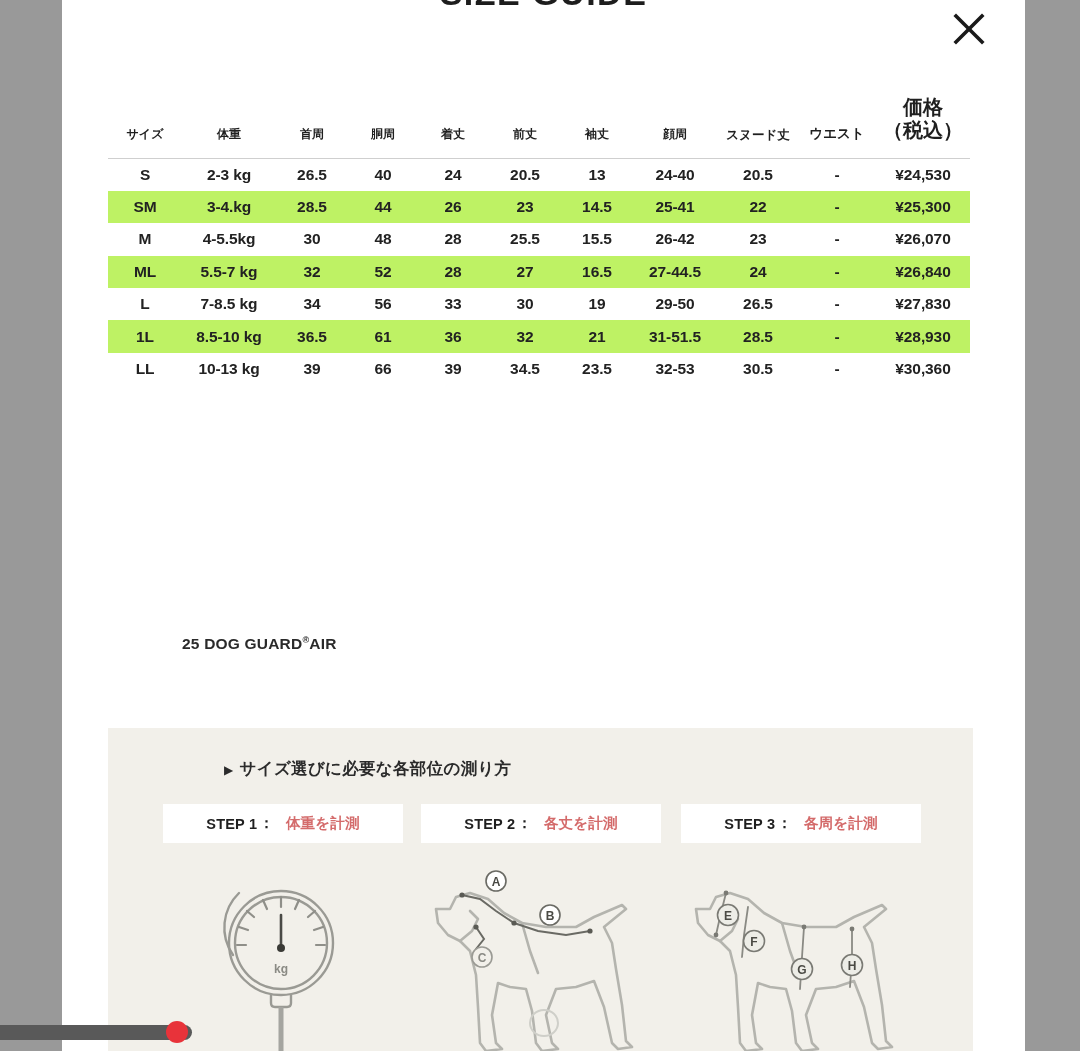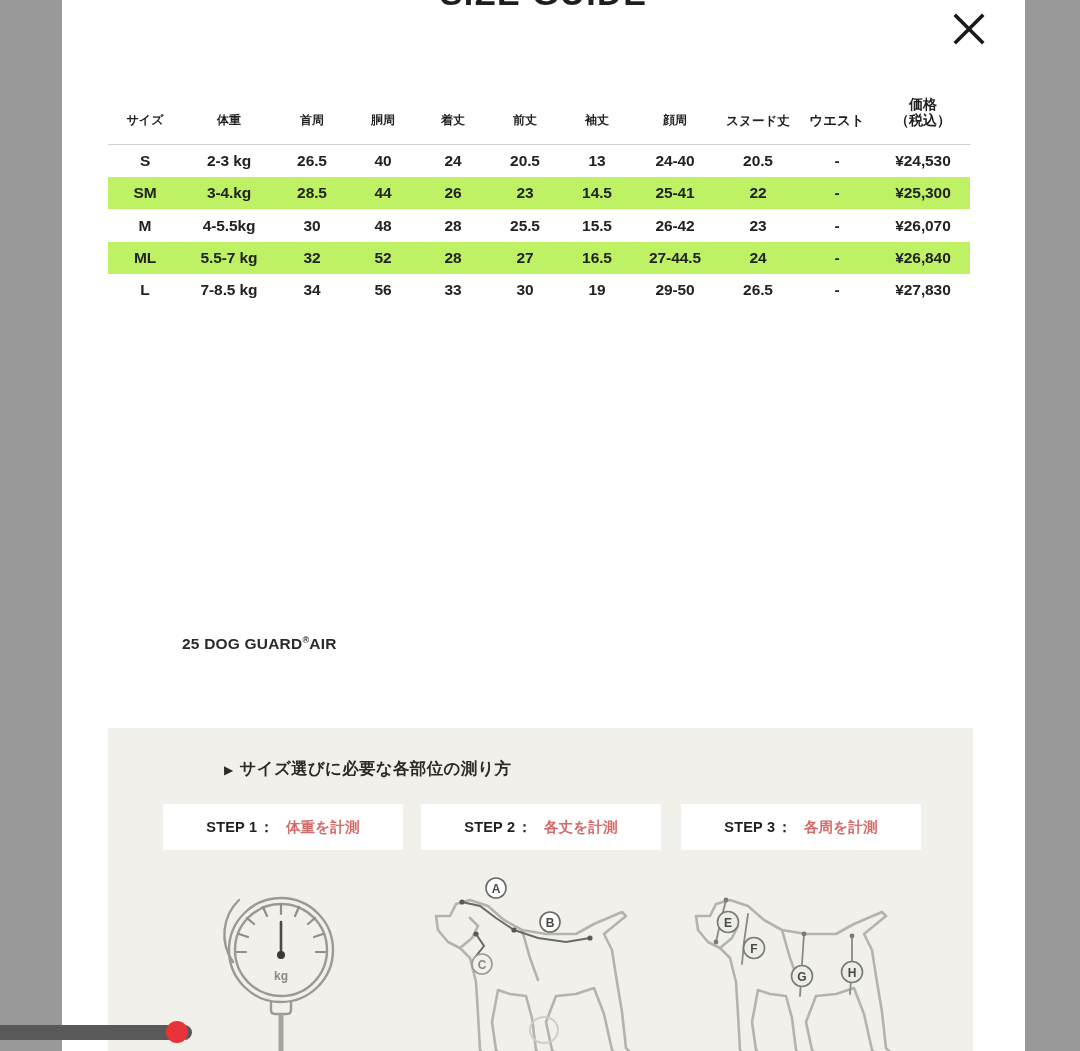--- a/index.html
+++ b/index.html
@@ -73,21 +73,21 @@
     font-weight: 700;
     color: #1f1f1f;
     padding: 8px 0 16px 0;
     text-align: center;
     vertical-align: bottom;
     line-height: 1.15;
     white-space: nowrap;
   }
   #size-table thead th.th-snood { font-size: 12.5px; }
   #size-table thead th.th-waist { font-size: 13.5px; }
-  #size-table thead th.th-price { font-size: 14px; }
+  #size-table thead th.th-price { font-size: 20px; }
 
   #size-table thead tr { border-bottom: 1px solid #cfcfcf; }
 
   #size-table tbody td {
     font-size: 15.5px;
     font-weight: 700;
     color: #222222;
     text-align: center;
     height: 32.4px;
     white-space: nowrap;
@@ -145,21 +145,21 @@
     position: absolute;
     top: 76px;
     width: 240px;
   }
   #step-col-1 { left: 55px; }
   #step-col-2 { left: 313px; }
   #step-col-3 { left: 573px; }
 
   .step-badge {
     width: 100%;
-    height: 46px;
+    height: 39px;
     background: #ffffff;
     display: flex;
     align-items: center;
     justify-content: center;
     font-size: 14.5px;
     font-weight: 700;
     color: #1f1f1f;
     letter-spacing: 0.2px;
   }
   .step-badge .step-sub { color: #d46b6b; margin-left: 10px; }
@@ -302,20 +302,46 @@
             <td>34</td>
             <td>56</td>
             <td>33</td>
             <td>30</td>
             <td>19</td>
             <td>29-50</td>
             <td>26.5</td>
             <td>-</td>
             <td>¥27,830</td>
           </tr>
+          <tr class="striped">
+            <td>1L</td>
+            <td>8.5-10 kg</td>
+            <td>36.5</td>
+            <td>61</td>
+            <td>36</td>
+            <td>32</td>
+            <td>21</td>
+            <td>31-51.5</td>
+            <td>28.5</td>
+            <td>-</td>
+            <td>¥28,930</td>
+          </tr>
+          <tr>
+            <td>LL</td>
+            <td>10-13 kg</td>
+            <td>39</td>
+            <td>66</td>
+            <td>39</td>
+            <td>34.5</td>
+            <td>23.5</td>
+            <td>32-53</td>
+            <td>30.5</td>
+            <td>-</td>
+            <td>¥30,360</td>
+          </tr>
         </tbody>
     </table>
   </div>
 
   <div id="product-label">
     <span>25 DOG GUARD</span><sup>®</sup><span>AIR</span>
   </div>
 
   <div id="measure-panel">
 

